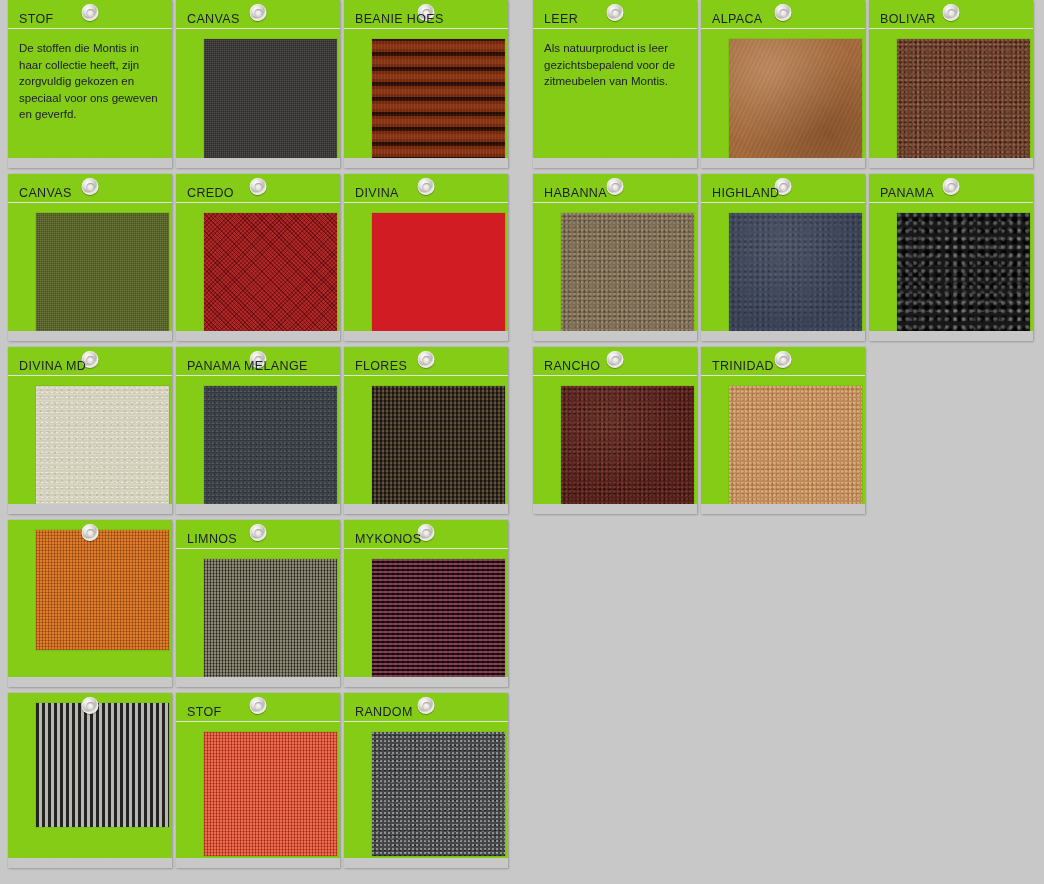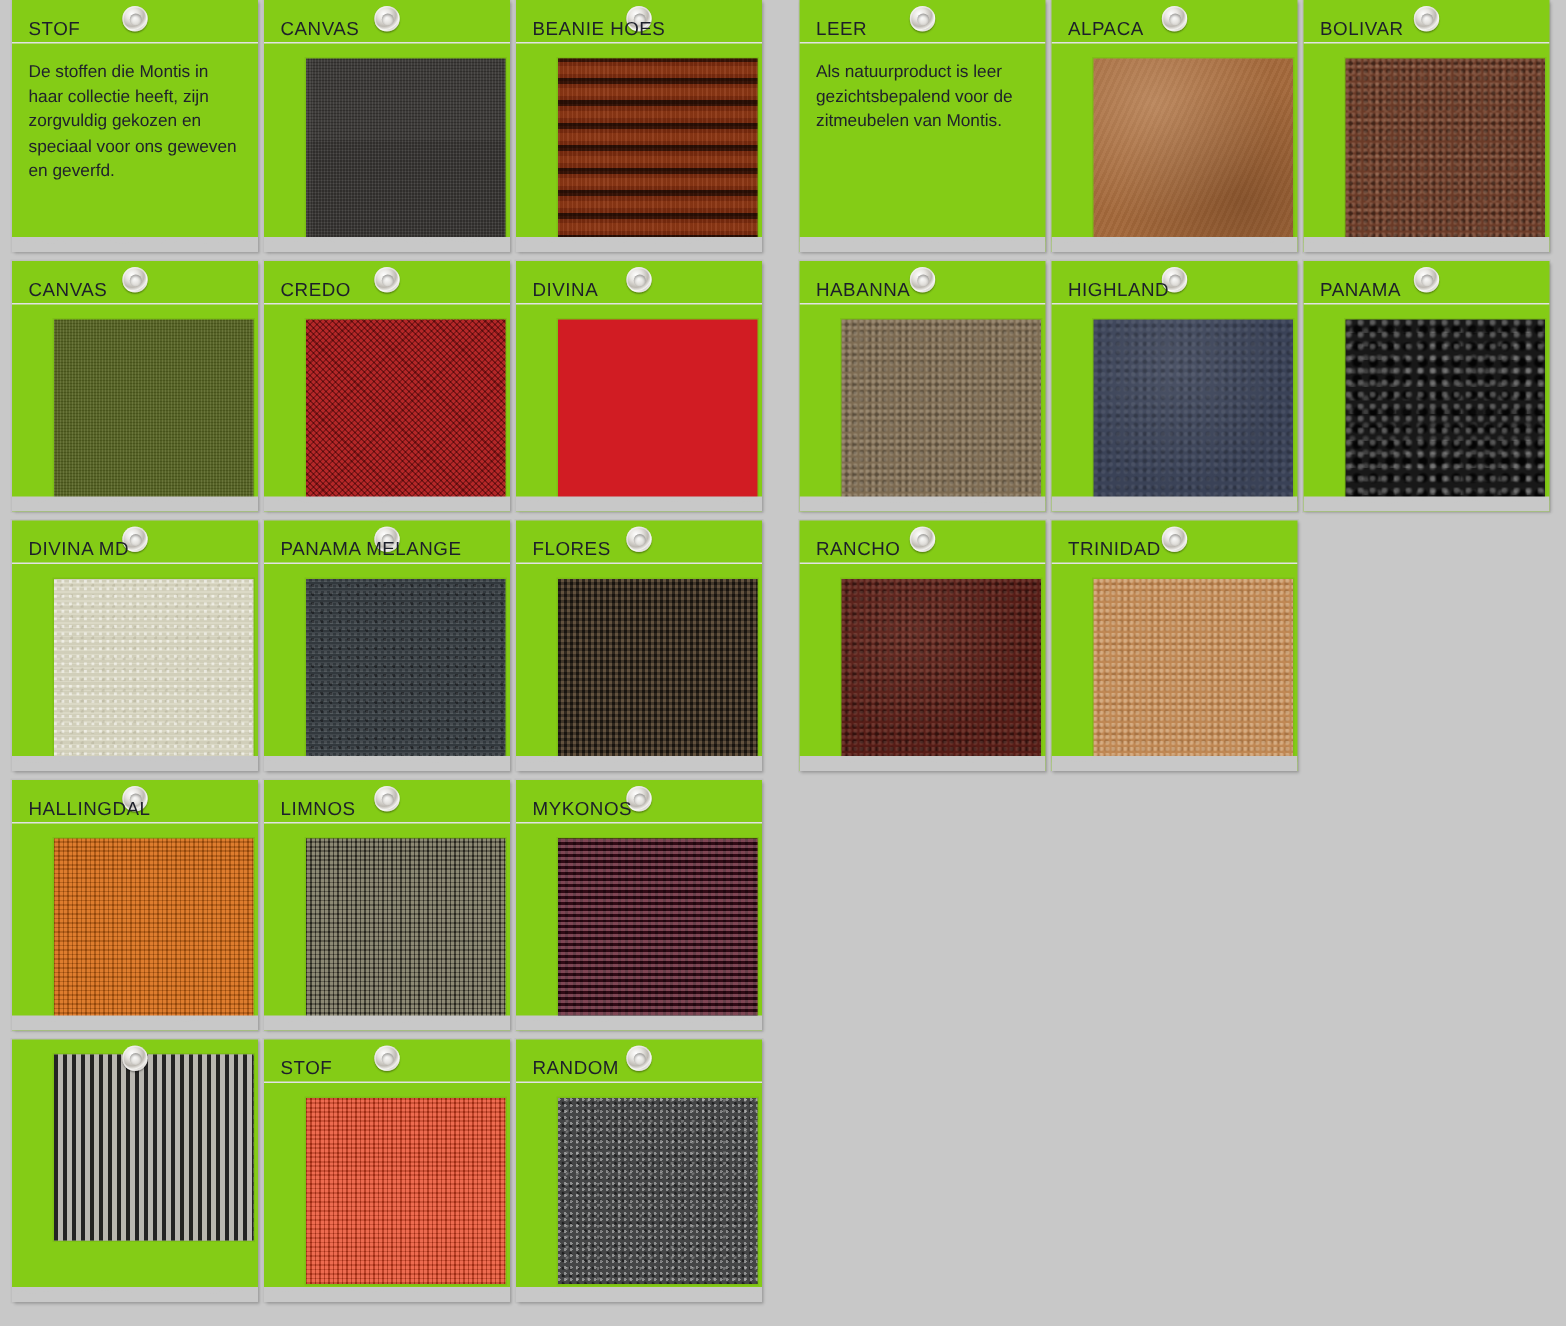--- a/index.html
+++ b/index.html
@@ -381,23 +381,20 @@
           <div class="torn">
             <svg viewBox="0 0 164 10" preserveAspectRatio="none" xmlns="http://www.w3.org/2000/svg">
               <path d="M0,10 L0,3 L0,2.0 L4,3.5 L8,4.6 L12,4.5 L16,3.4 L20,3.5 L24,3.2 L28,4.0 L32,3.4 L36,3.1 L40,3.9 L44,2.9 L48,1.6 L52,2.2 L56,4.6 L60,4.1 L64,4.6 L68,3.4 L72,1.7 L76,3.5 L80,2.1 L84,4.6 L88,3.4 L92,1.9 L96,4.4 L100,3.0 L104,1.8 L108,3.8 L112,1.3 L116,1.3 L120,2.4 L124,3.5 L128,4.0 L132,1.6 L136,3.2 L140,3.3 L144,3.1 L148,1.7 L152,2.9 L156,2.5 L160,1.7 L164,3.5 L164,10 Z" fill="#c8c8c8"></path>
             </svg>
           </div>
         </div>
       </div>
       <div class="row">
         <div class="card std">
           <div class="grommet"></div>
-          <div class="title-band">
-            <span class="title">HALLINGDAL</span>
-          </div>
           <div class="swatch-wrap">
             <div class="swatch sw-hallingdal"></div>
           </div>
           <div class="torn">
             <svg viewBox="0 0 164 10" preserveAspectRatio="none" xmlns="http://www.w3.org/2000/svg">
               <path d="M0,10 L0,3 L0,2.2 L4,1.7 L8,1.6 L12,4.1 L16,2.9 L20,4.1 L24,4.2 L28,4.4 L32,1.9 L36,4.5 L40,1.9 L44,2.8 L48,2.2 L52,3.2 L56,1.5 L60,1.5 L64,2.7 L68,1.8 L72,4.5 L76,3.4 L80,3.5 L84,1.4 L88,3.2 L92,2.8 L96,1.9 L100,1.6 L104,3.4 L108,1.4 L112,3.3 L116,4.1 L120,3.4 L124,3.1 L128,1.6 L132,2.0 L136,1.6 L140,1.6 L144,1.2 L148,1.3 L152,3.1 L156,1.6 L160,2.8 L164,1.3 L164,10 Z" fill="#c8c8c8"></path>
             </svg>
           </div>
         </div>
         <div class="card std">

